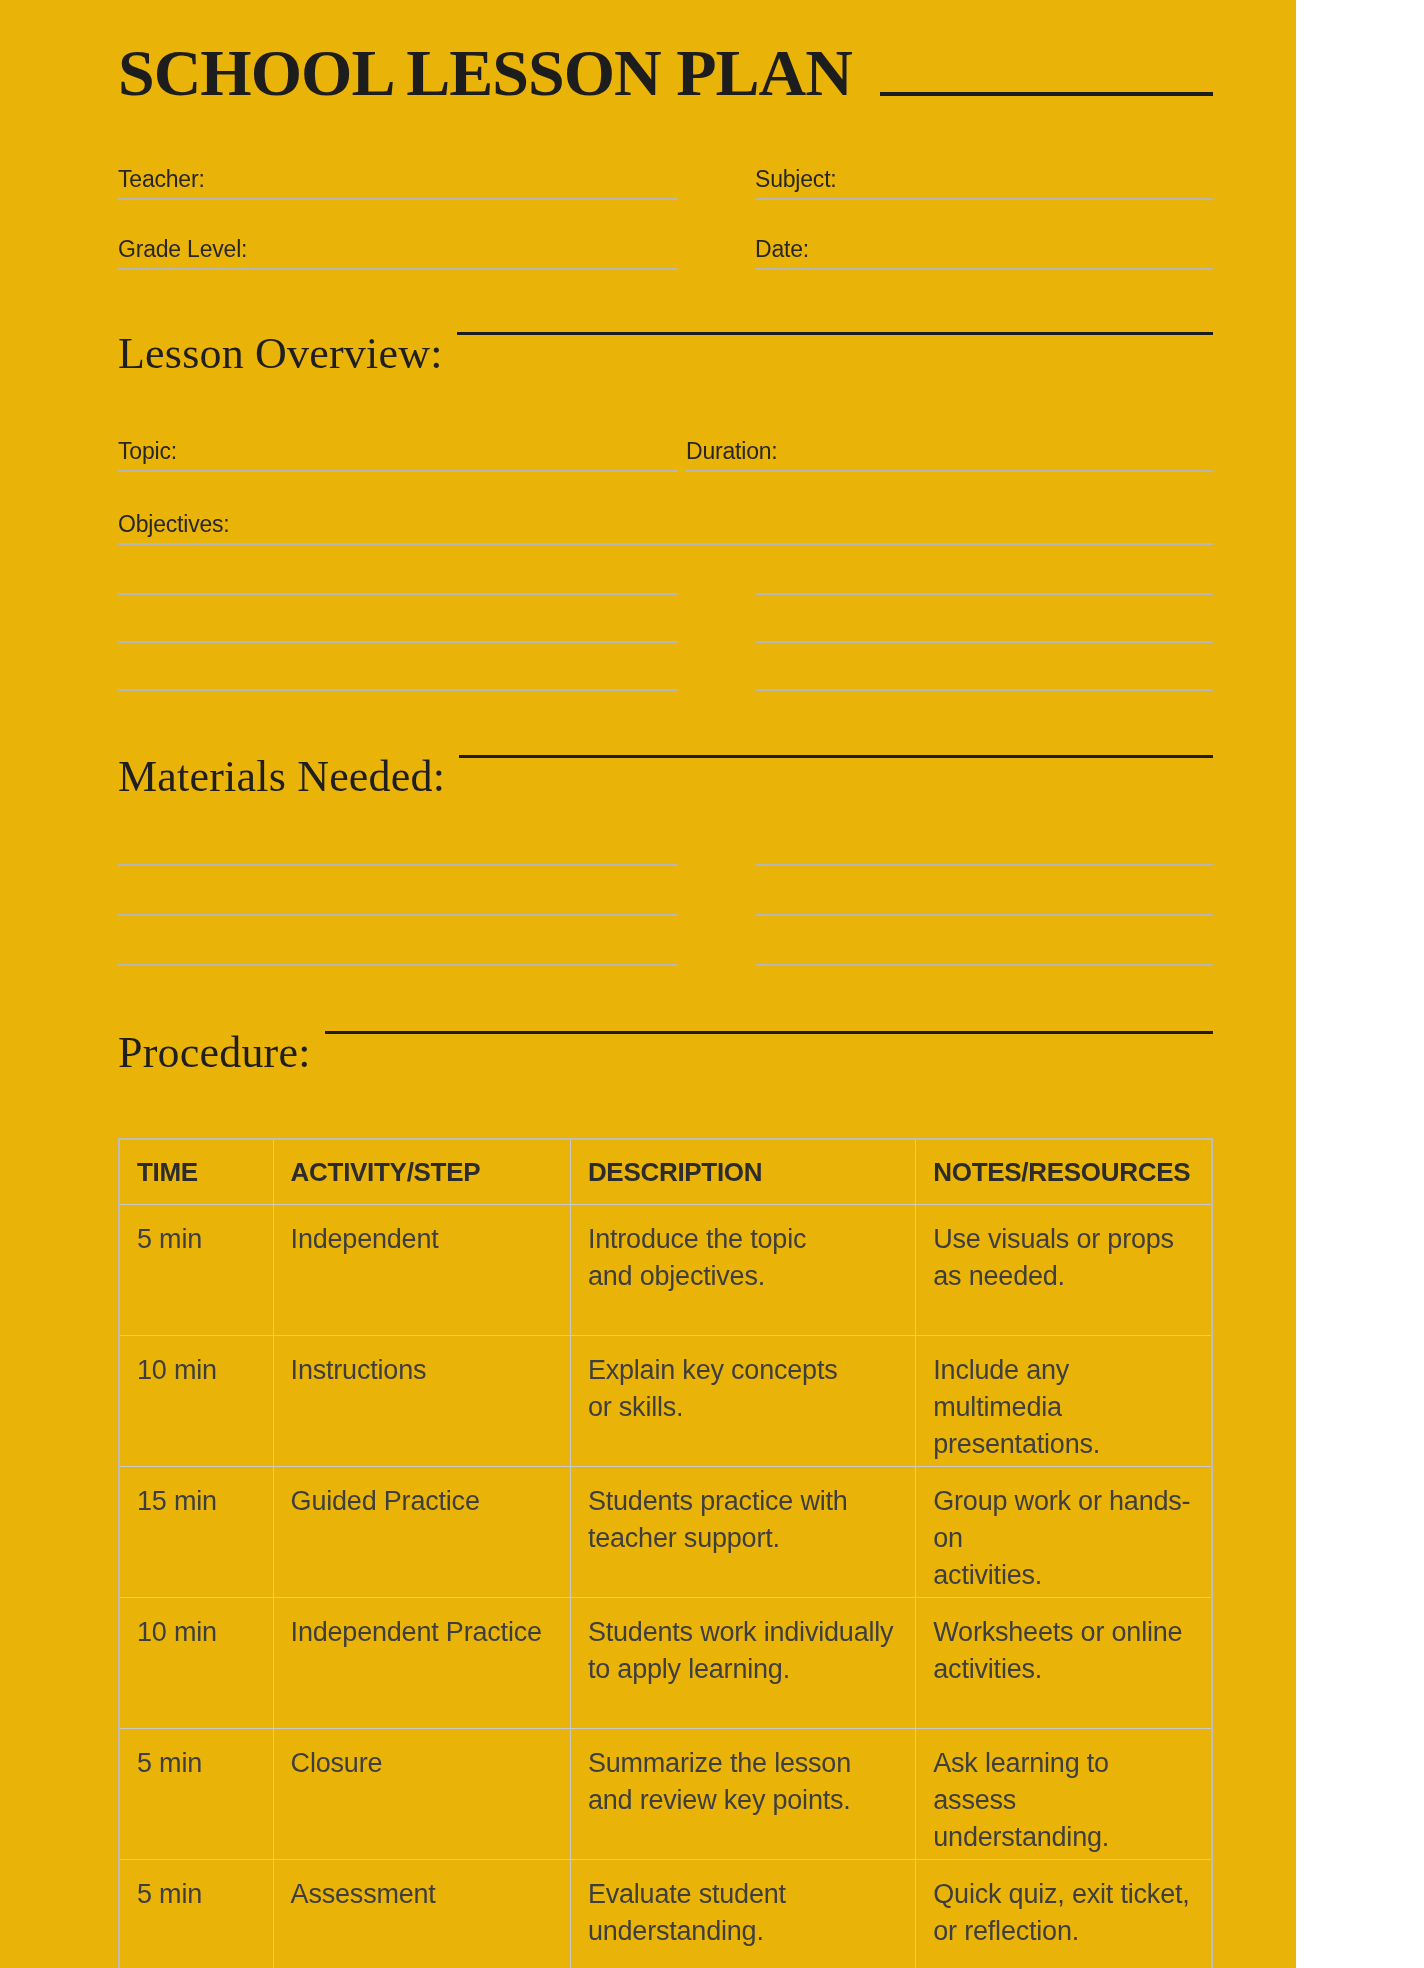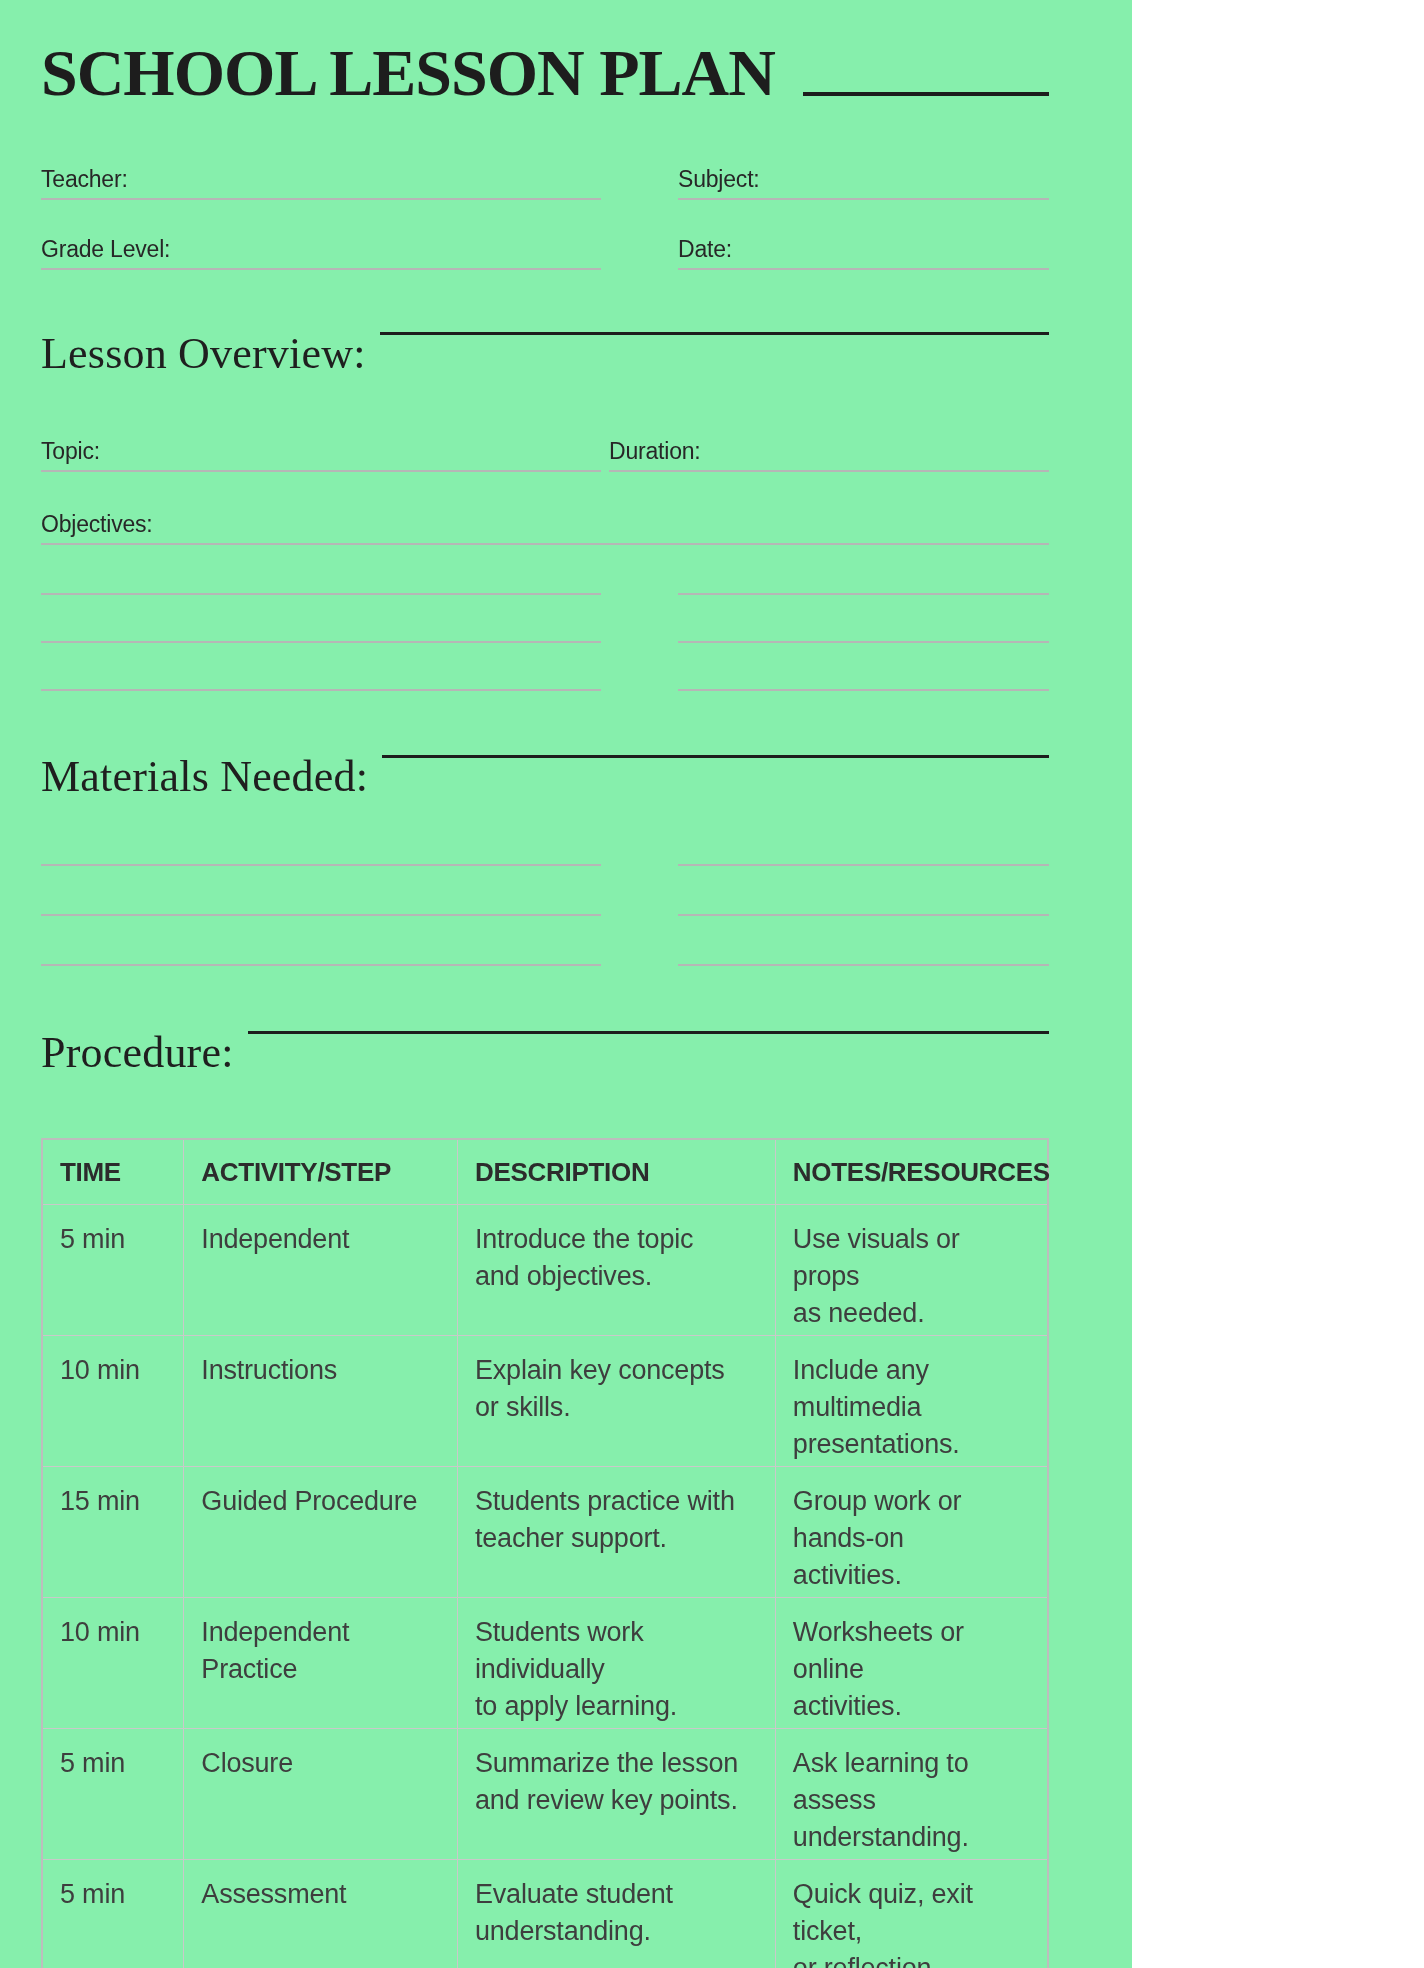--- a/index.html
+++ b/index.html
@@ -1,23 +1,23 @@
 <!DOCTYPE html>
 <html><head>
 <meta charset="utf-8">
 <style>
   html, body { margin: 0; padding: 0; background: #ffffff; }
   body { width: 1424px; font-family: "Liberation Sans", sans-serif; }
   .page {
     position: relative;
-    width: 1132px; height: 1968px;
+    width: 1296px; height: 1968px;
     box-sizing: border-box;
-    padding: 40px 83px 0 41px;
+    padding: 40px 83px 0 118px;
     overflow: hidden;
-    background: #86efac;
+    background: #eab308;
   }
 
   
   .title-row { display: flex; align-items: flex-end; }
   h1 {
     margin: 0; font-family: "Liberation Serif", serif;
     font-size: 66px; line-height: 1; font-weight: 700;
     letter-spacing: -1px; color: #1d1d1d; white-space: nowrap;
   }
   .rule { flex: 1 1 auto; height: 0; }
@@ -197,21 +197,21 @@
       <tr>
         <td>10 min</td>
         <td>Instructions</td>
         <td>Explain key concepts
 or skills.</td>
         <td>Include any multimedia
 presentations.</td>
       </tr>
       <tr>
         <td>15 min</td>
-        <td>Guided Procedure</td>
+        <td>Guided Practice</td>
         <td>Students practice with
 teacher support.</td>
         <td>Group work or hands-on
 activities.</td>
       </tr>
       <tr>
         <td>10 min</td>
         <td>Independent Practice</td>
         <td>Students work individually
 to apply learning.</td>

